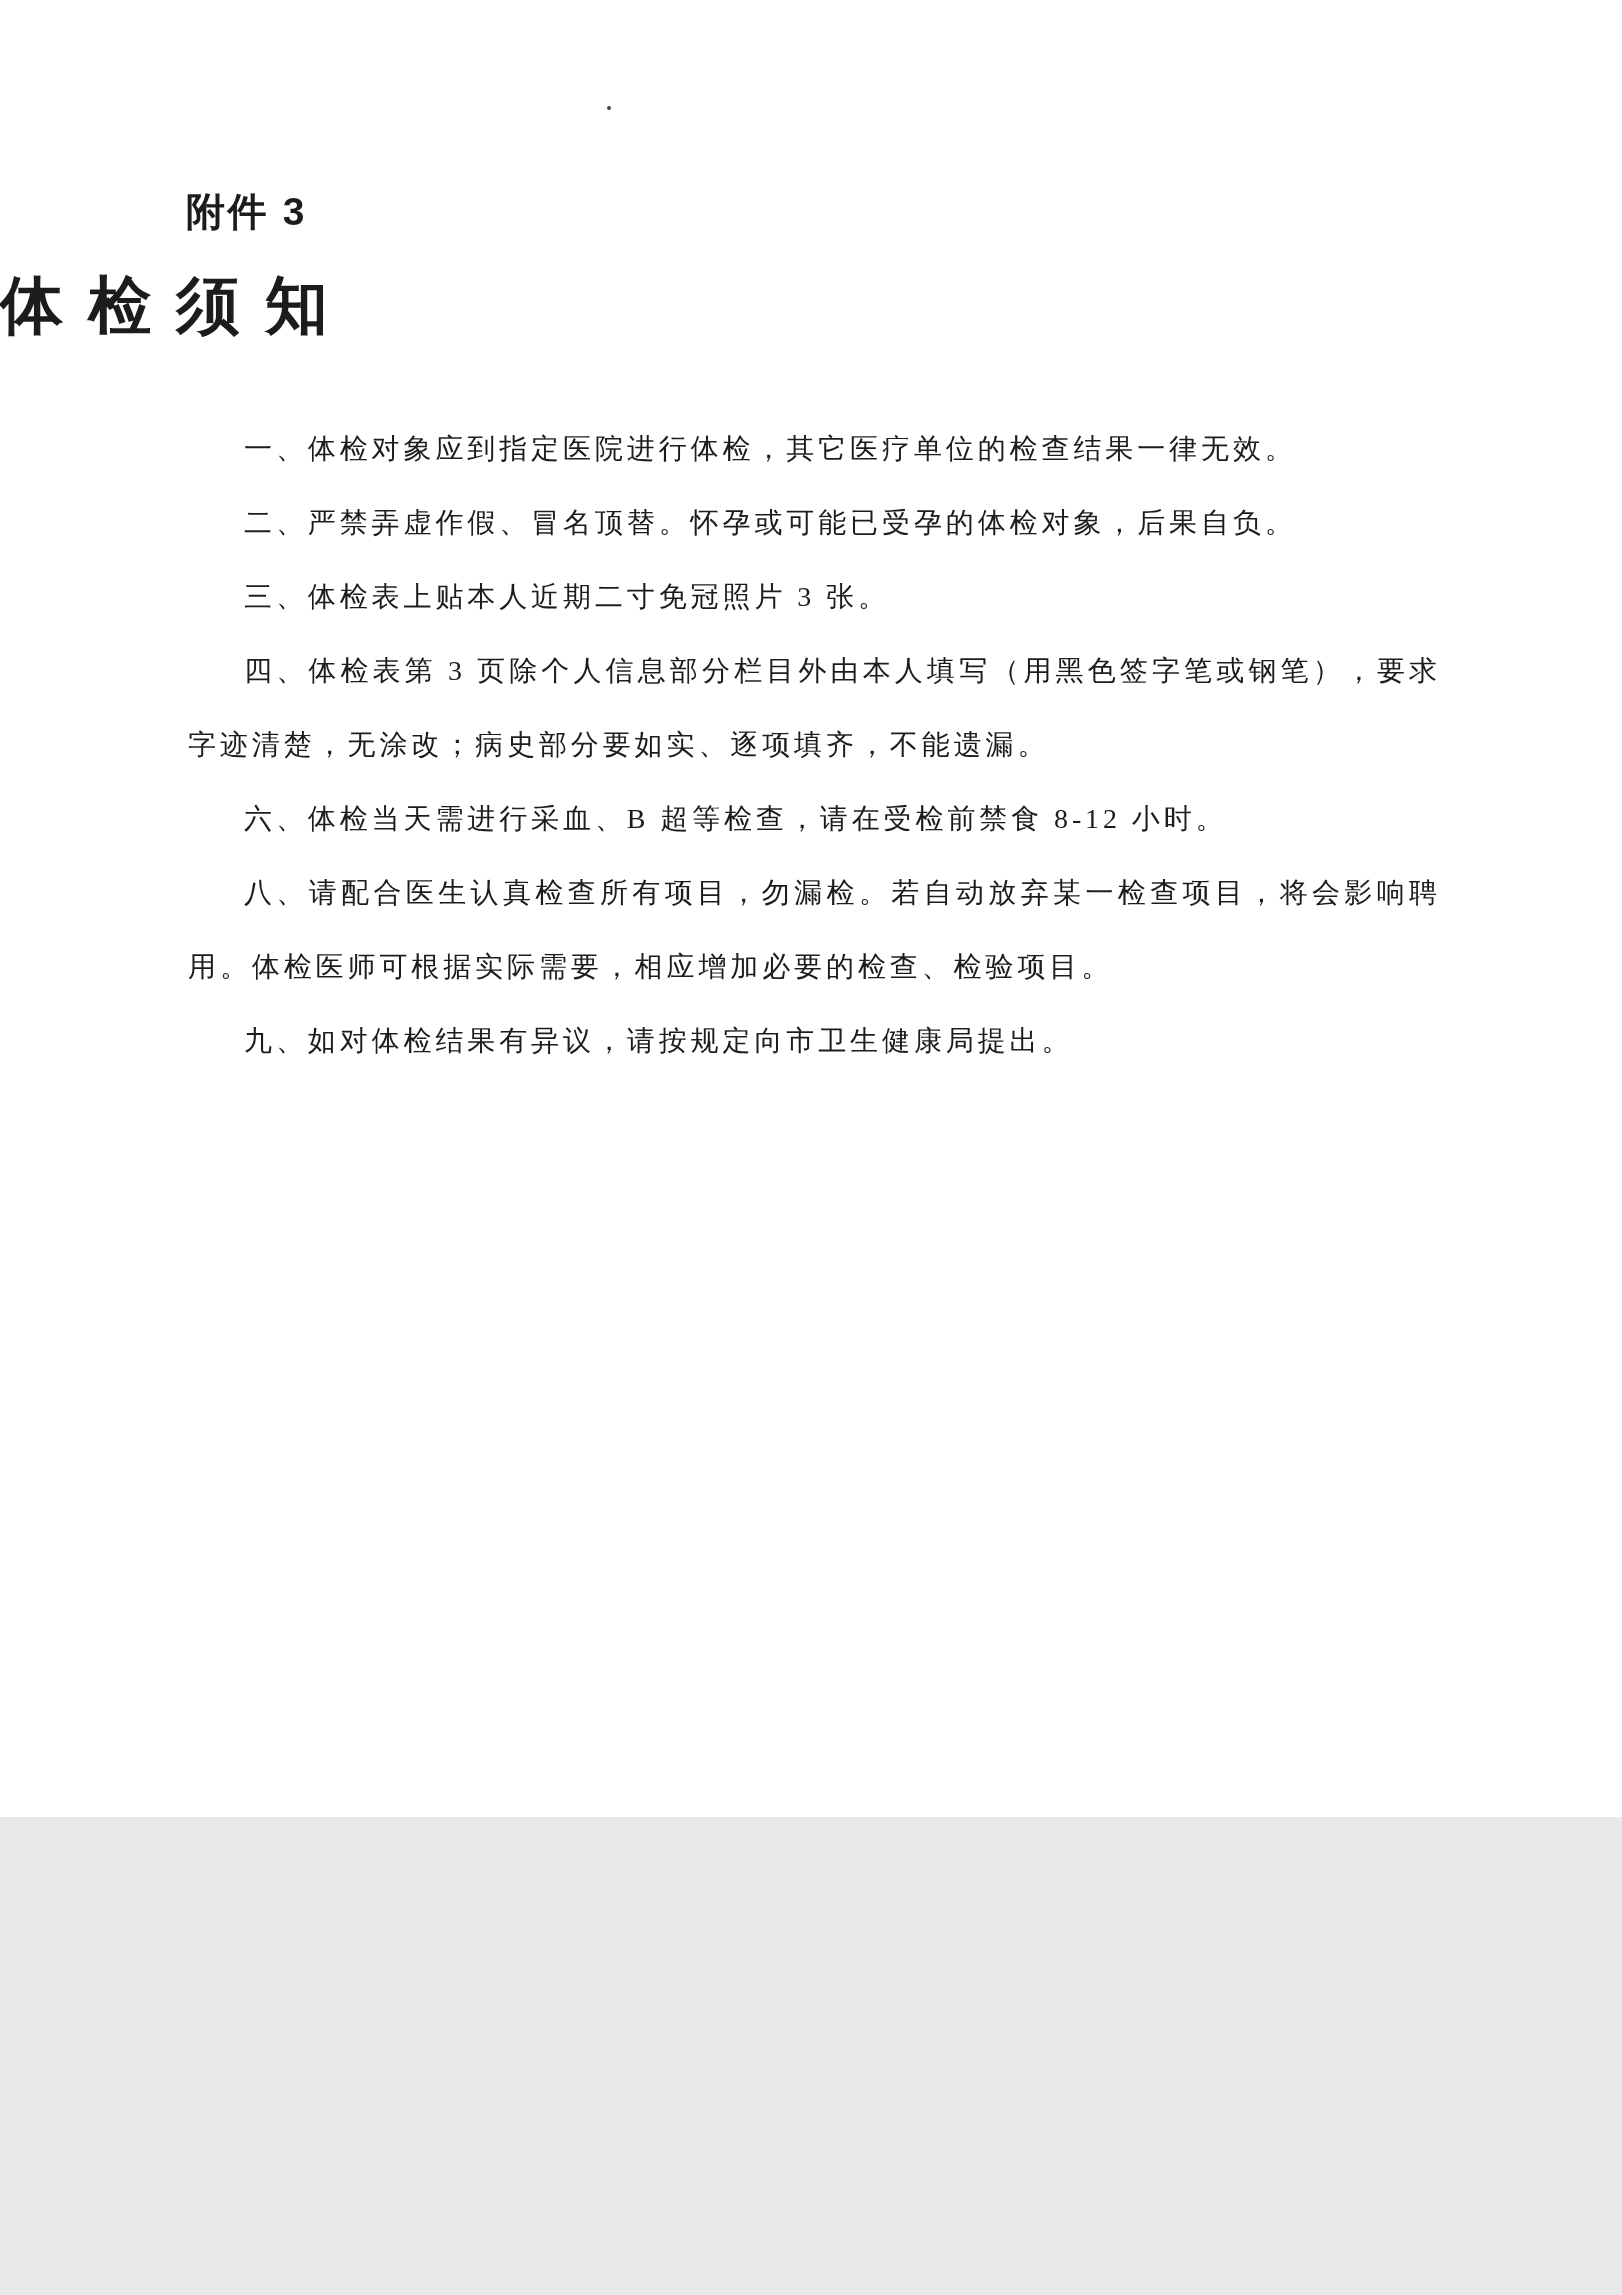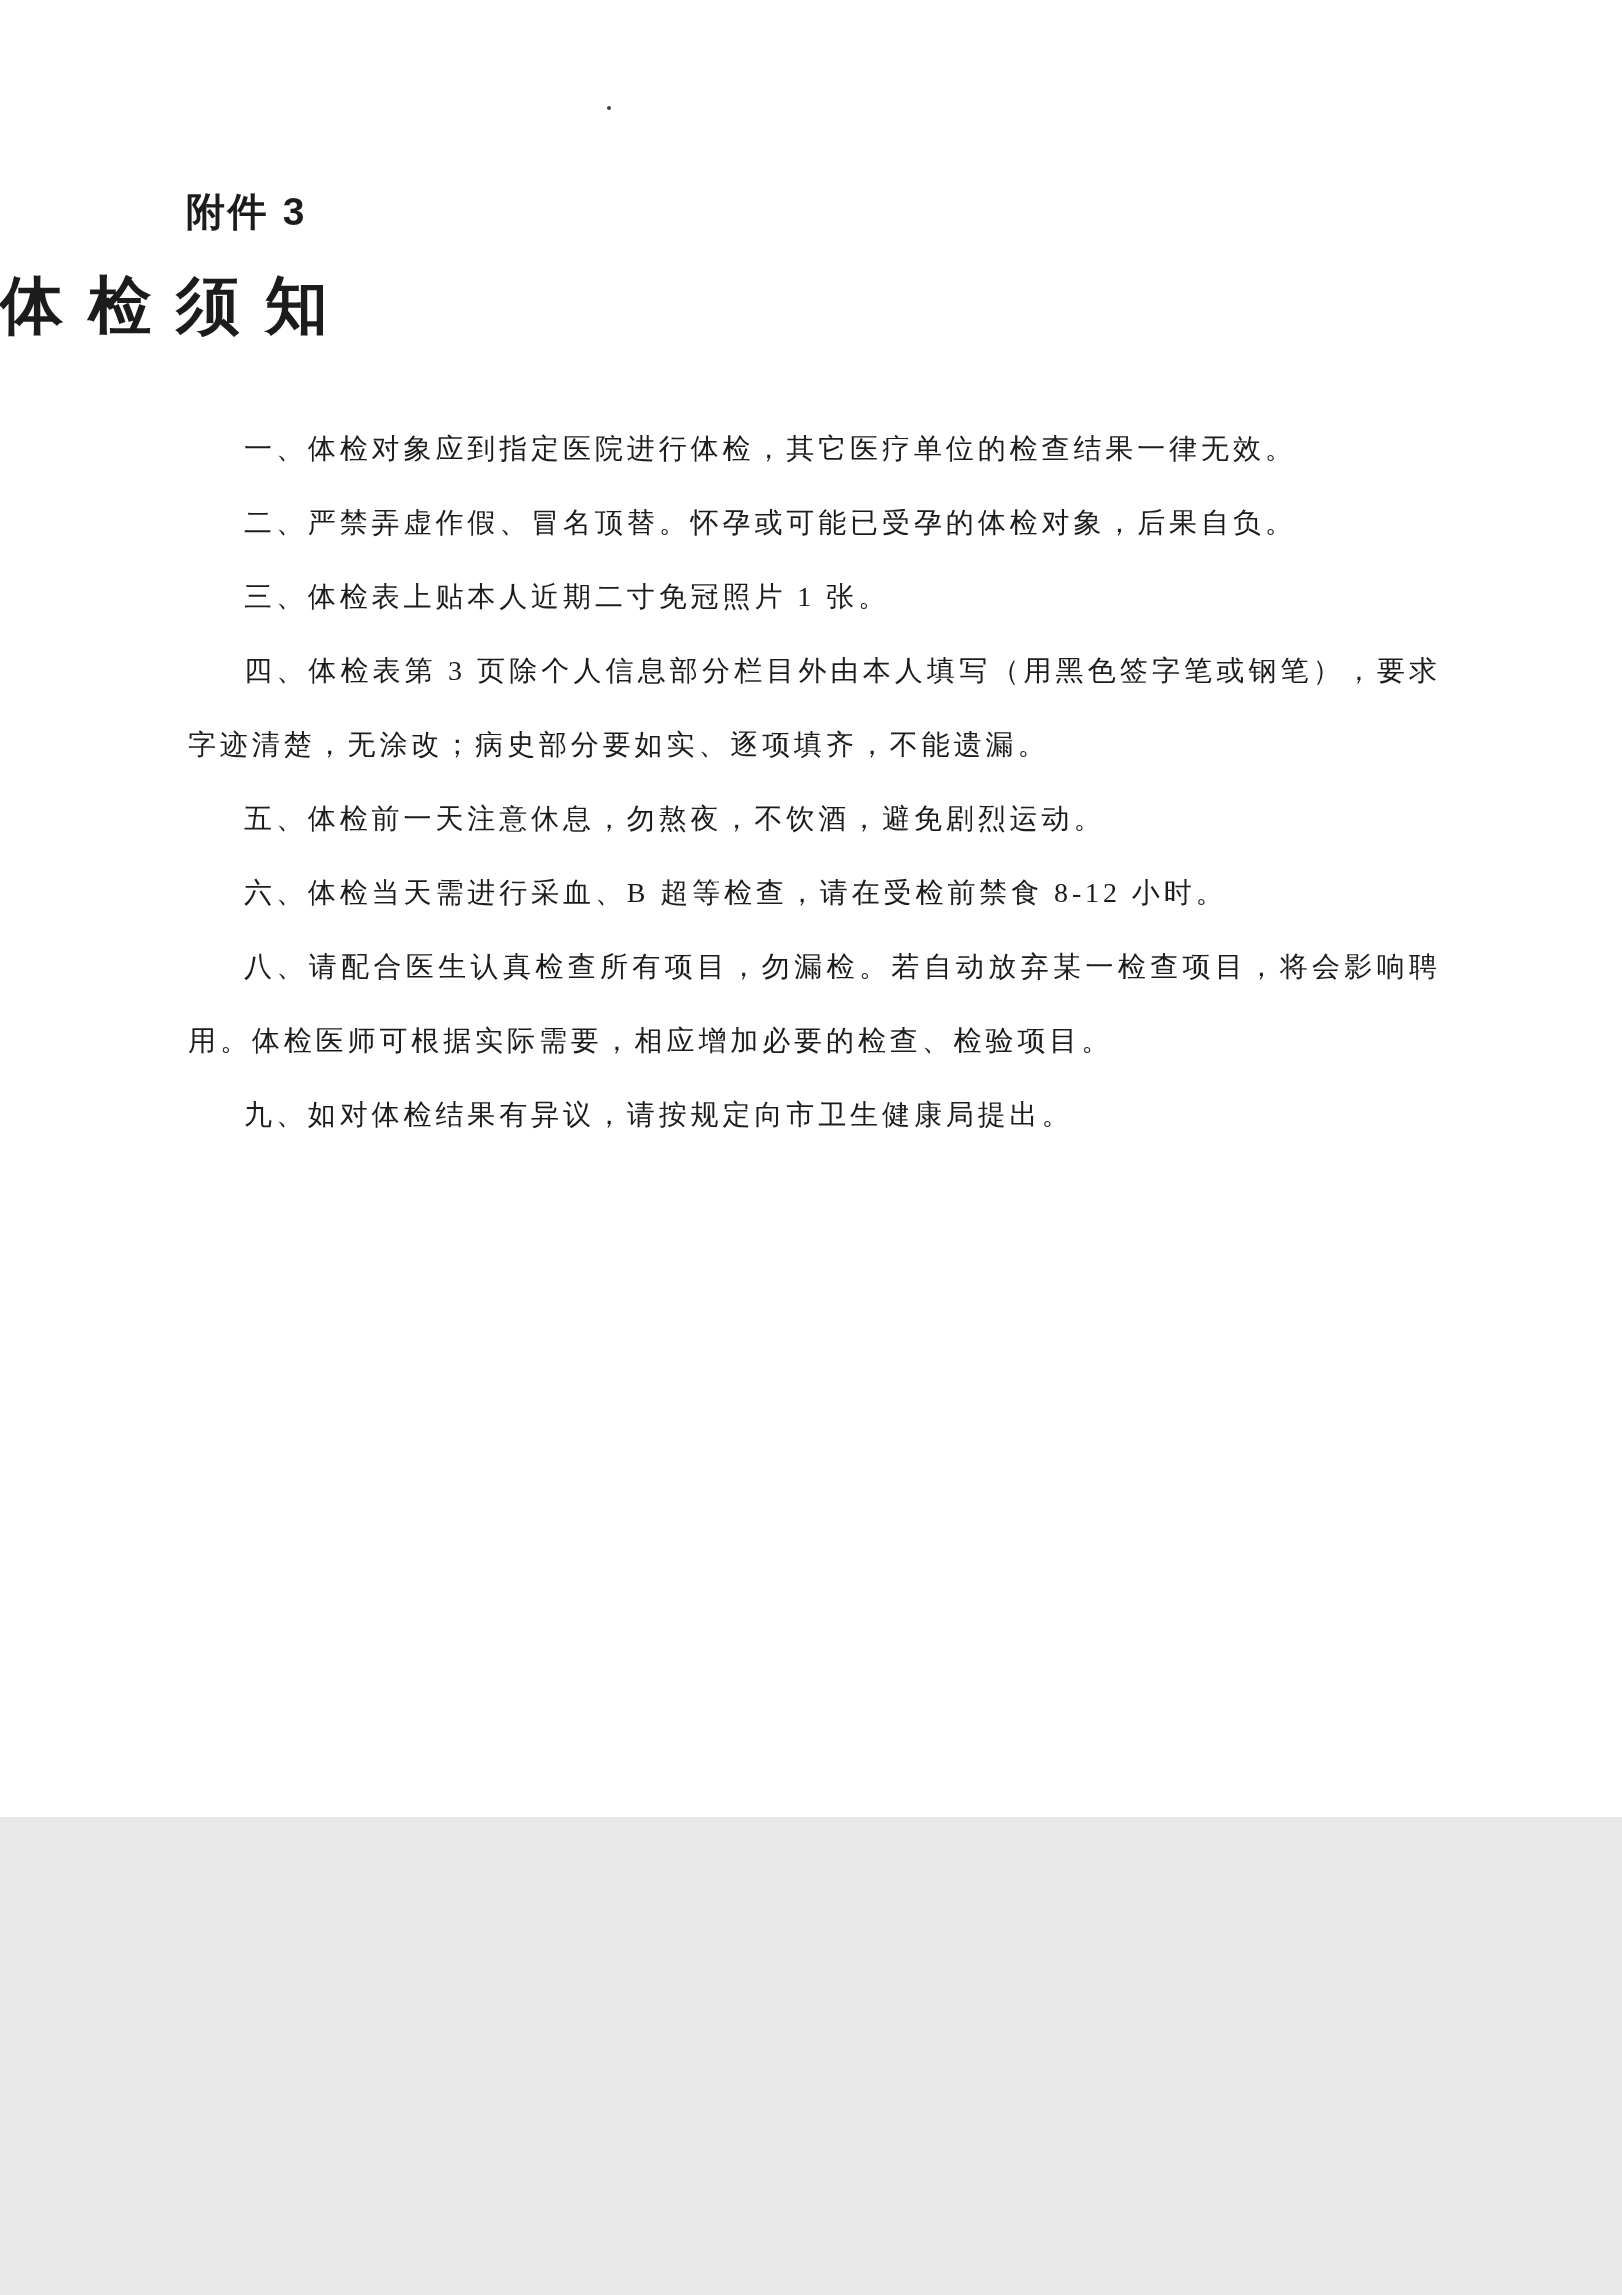--- a/index.html
+++ b/index.html
@@ -83,23 +83,22 @@
 
   <div class="scan-artifact"></div>
 
   <div class="attachment-label">附件 3</div>
 
   <h1 class="doc-title">体 检 须 知</h1>
 
   <div class="doc-body">
     <p>一、体检对象应到指定医院进行体检，其它医疗单位的检查结果一律无效。</p>
     <p>二、严禁弄虚作假、冒名顶替。怀孕或可能已受孕的体检对象，后果自负。</p>
-    <p>三、体检表上贴本人近期二寸免冠照片 1 张。</p>
+    <p>三、体检表上贴本人近期二寸免冠照片 3 张。</p>
     <p>四、体检表第 3 页除个人信息部分栏目外由本人填写（用黑色签字笔或钢笔），要求字迹清楚，无涂改；病史部分要如实、逐项填齐，不能遗漏。</p>
-    <p>五、体检前一天注意休息，勿熬夜，不饮酒，避免剧烈运动。</p>
     <p>六、体检当天需进行采血、B 超等检查，请在受检前禁食 8-12 小时。</p>
     <p>八、请配合医生认真检查所有项目，勿漏检。若自动放弃某一检查项目，将会影响聘用。体检医师可根据实际需要，相应增加必要的检查、检验项目。</p>
     <p>九、如对体检结果有异议，请按规定向市卫生健康局提出。</p>
   </div>
 
   <div class="page-footer">第 1 页 共 1 页</div>
 
 </div>
 
 

